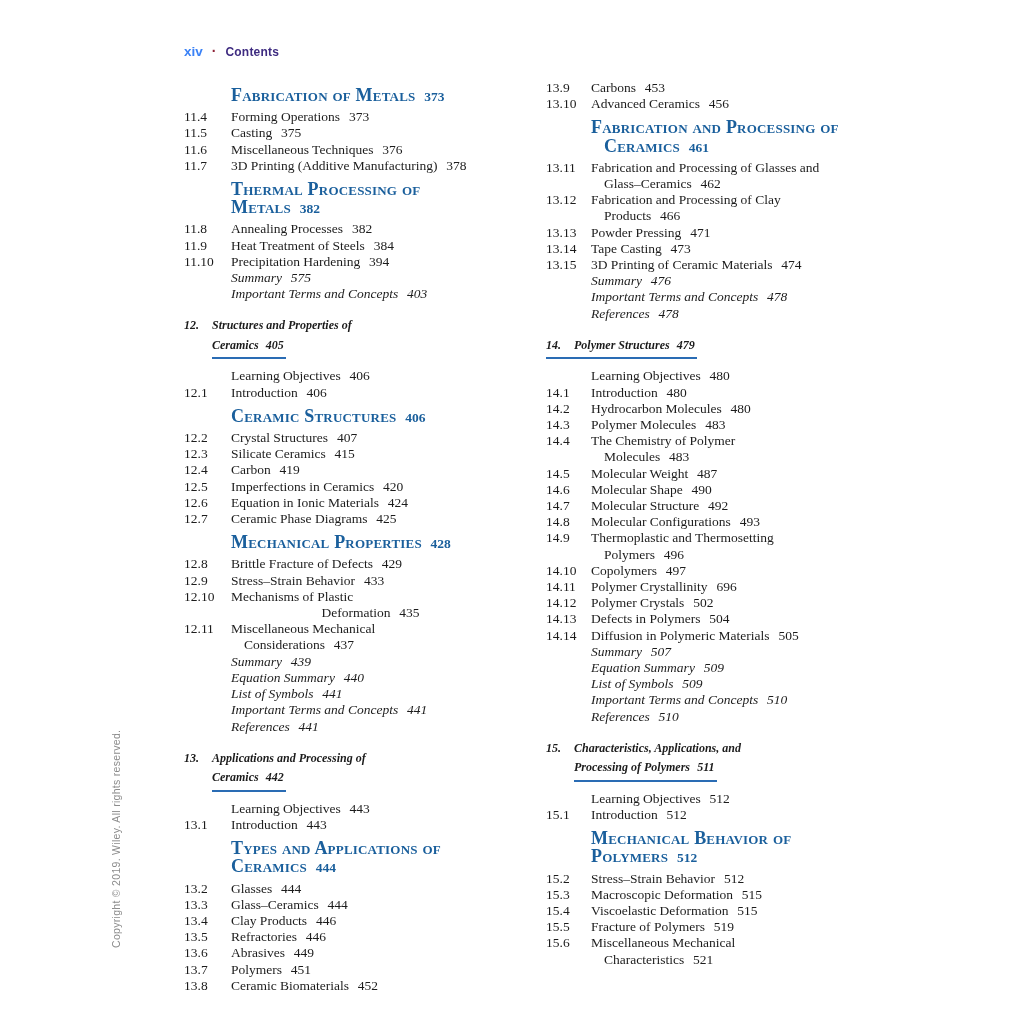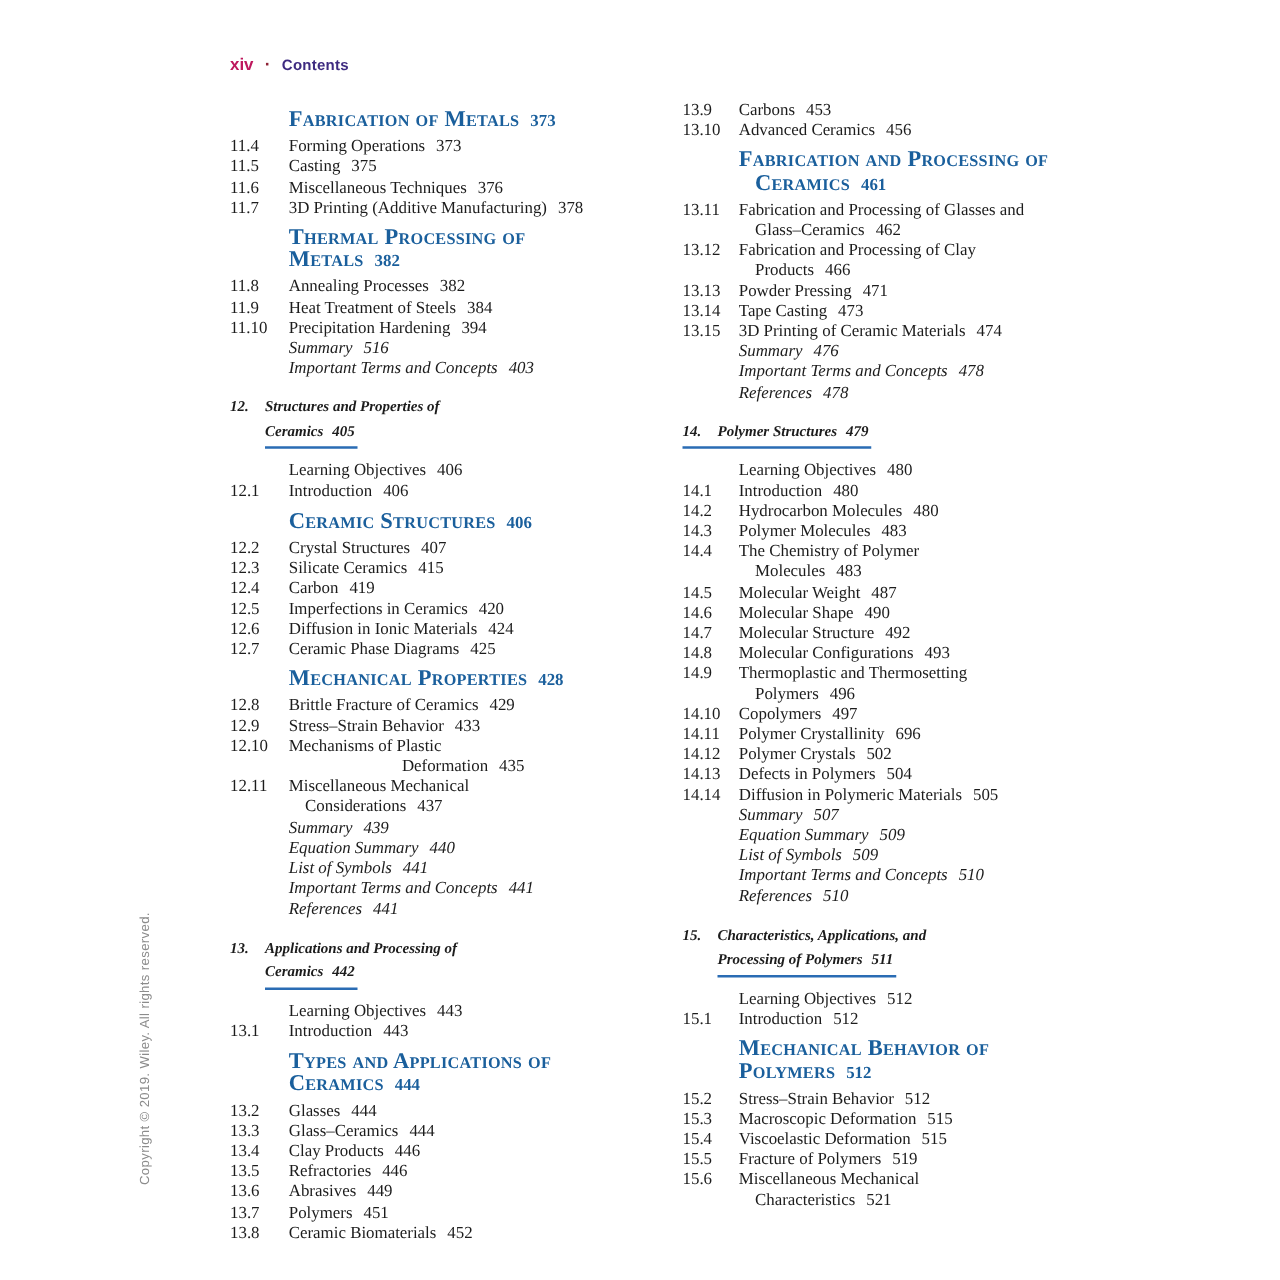--- a/index.html
+++ b/index.html
@@ -18,21 +18,21 @@
     color:var(--ink);
     position:relative;
     overflow:hidden;
   }
   
   .runhead{
     position:absolute; left:184px; top:44px;
     display:flex; align-items:baseline; gap:9px;
     font-family:"Liberation Sans", sans-serif;
   }
-  .folio{font-weight:bold; font-size:13.5px; color:#be185d;}
+  .folio{font-weight:bold; font-size:13.5px; color:#3b82f6;}
   .sep{color:var(--maroon); font-weight:bold; font-size:14px; line-height:1;}
   .runtitle{font-weight:bold; font-size:12px; color:var(--purple); letter-spacing:.2px;}
   
   .col{
     position:absolute; top:80px;
     font-size:13.5px; line-height:16.2px;
   }
   .col-left{left:184px; width:326px;}
   .col-right{left:546px; width:344px;}
   
@@ -120,21 +120,21 @@
     </div>
     <div class="entry">
       <span class="num">11.10</span>
       <span class="body">
         <div><span>Precipitation Hardening</span><span class="pg">394</span></div>
       </span>
     </div>
     <div class="entry bm">
       <span class="num"></span>
       <span class="body">
-        <div><span>Summary</span><span class="pg">516</span></div>
+        <div><span>Summary</span><span class="pg">575</span></div>
       </span>
     </div>
     <div class="entry bm">
       <span class="num"></span>
       <span class="body">
         <div><span>Important Terms and Concepts</span><span class="pg">403</span></div>
       </span>
     </div>
     <div class="entry bm">
       <span class="num"></span>
@@ -178,36 +178,36 @@
     </div>
     <div class="entry">
       <span class="num">12.5</span>
       <span class="body">
         <div><span>Imperfections in Ceramics</span><span class="pg">420</span></div>
       </span>
     </div>
     <div class="entry">
       <span class="num">12.6</span>
       <span class="body">
-        <div><span>Diffusion in Ionic Materials</span><span class="pg">424</span></div>
+        <div><span>Equation in Ionic Materials</span><span class="pg">424</span></div>
       </span>
     </div>
     <div class="entry">
       <span class="num">12.7</span>
       <span class="body">
         <div><span>Ceramic Phase Diagrams</span><span class="pg">425</span></div>
       </span>
     </div>
     <div class="head">
       <div><span class="head-text">Mechanical Properties</span><span class="pg">428</span></div>
     </div>
     <div class="entry">
       <span class="num">12.8</span>
       <span class="body">
-        <div><span>Brittle Fracture of Ceramics</span><span class="pg">429</span></div>
+        <div><span>Brittle Fracture of Defects</span><span class="pg">429</span></div>
       </span>
     </div>
     <div class="entry">
       <span class="num">12.9</span>
       <span class="body">
         <div><span>Stress–Strain Behavior</span><span class="pg">433</span></div>
       </span>
     </div>
     <div class="entry">
       <span class="num">12.10</span>

